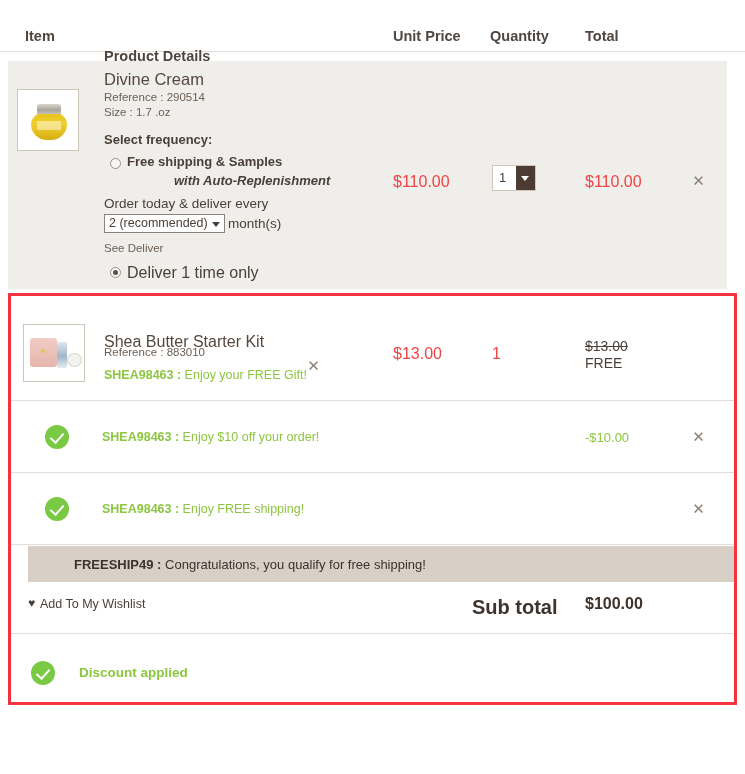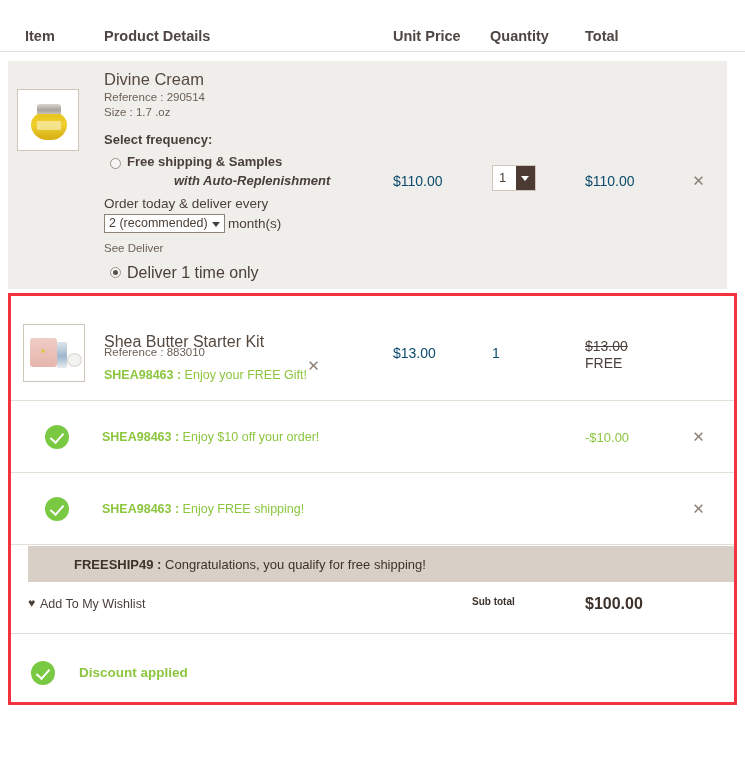--- a/index.html
+++ b/index.html
@@ -27,21 +27,21 @@
   }
   .hcell {
     position: absolute;
     top: 28px;
     font-size: 14.5px;
     font-weight: bold;
     color: #4f4641;
     white-space: nowrap;
   }
   .h-item      { left: 25px; }
-  .h-details   { left: 104px; }
+  .h-details   { left: 104px; margin-top: 20px; }
   .h-unit      { left: 393px; }
   .h-qty       { left: 490px; }
   .h-total     { left: 585px; }
 
   
   .row-divine {
     position: absolute;
     left: 8px; top: 61px;
     width: 719px;
     height: 228px;
@@ -180,22 +180,22 @@
     position: absolute;
     left: 104px; top: 242px;
     font-size: 11.5px;
     color: #6b6056;
     text-decoration: none;
   }
 
   
   .cell {
     position: absolute;
-    font-size: 14px;
-    color: #0c4a6e;
+    font-size: 16px;
+    color: #ef4444;
     white-space: nowrap;
   }
   .unit-divine  { left: 393px; top: 173px; }
   .total-divine { left: 585px; top: 173px; }
 
   .qty-box {
     position: absolute;
     left: 492px; top: 165px;
     width: 44px; height: 26px;
     background: #ffffff;
@@ -421,21 +421,21 @@
   .wish-label {
     position: absolute;
     left: 40px; top: 597px;
     font-size: 12.5px;
     color: #4a3f38;
     white-space: nowrap;
   }
   .subtotal-label {
     position: absolute;
     left: 472px; top: 596px;
-    font-size: 10px;
+    font-size: 20px;
     font-weight: bold;
     color: #3d332c;
   }
   .subtotal-value {
     position: absolute;
     left: 585px; top: 595px;
     font-size: 16px;
     font-weight: bold;
     color: #3d332c;
   }

